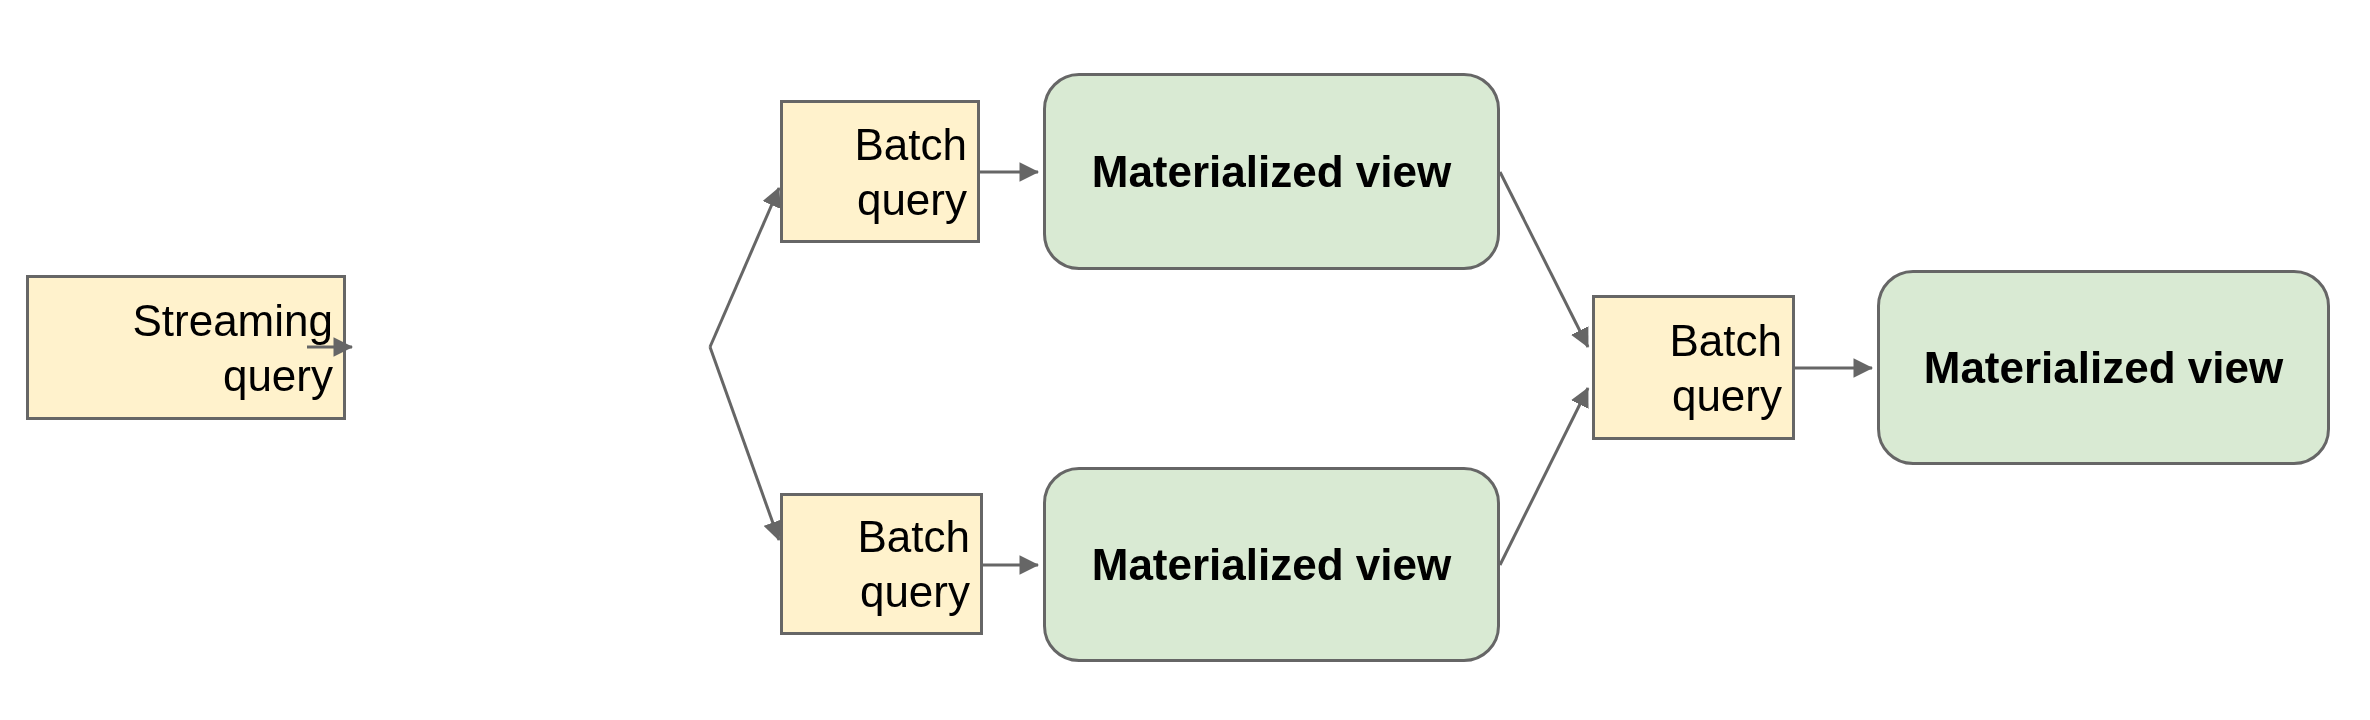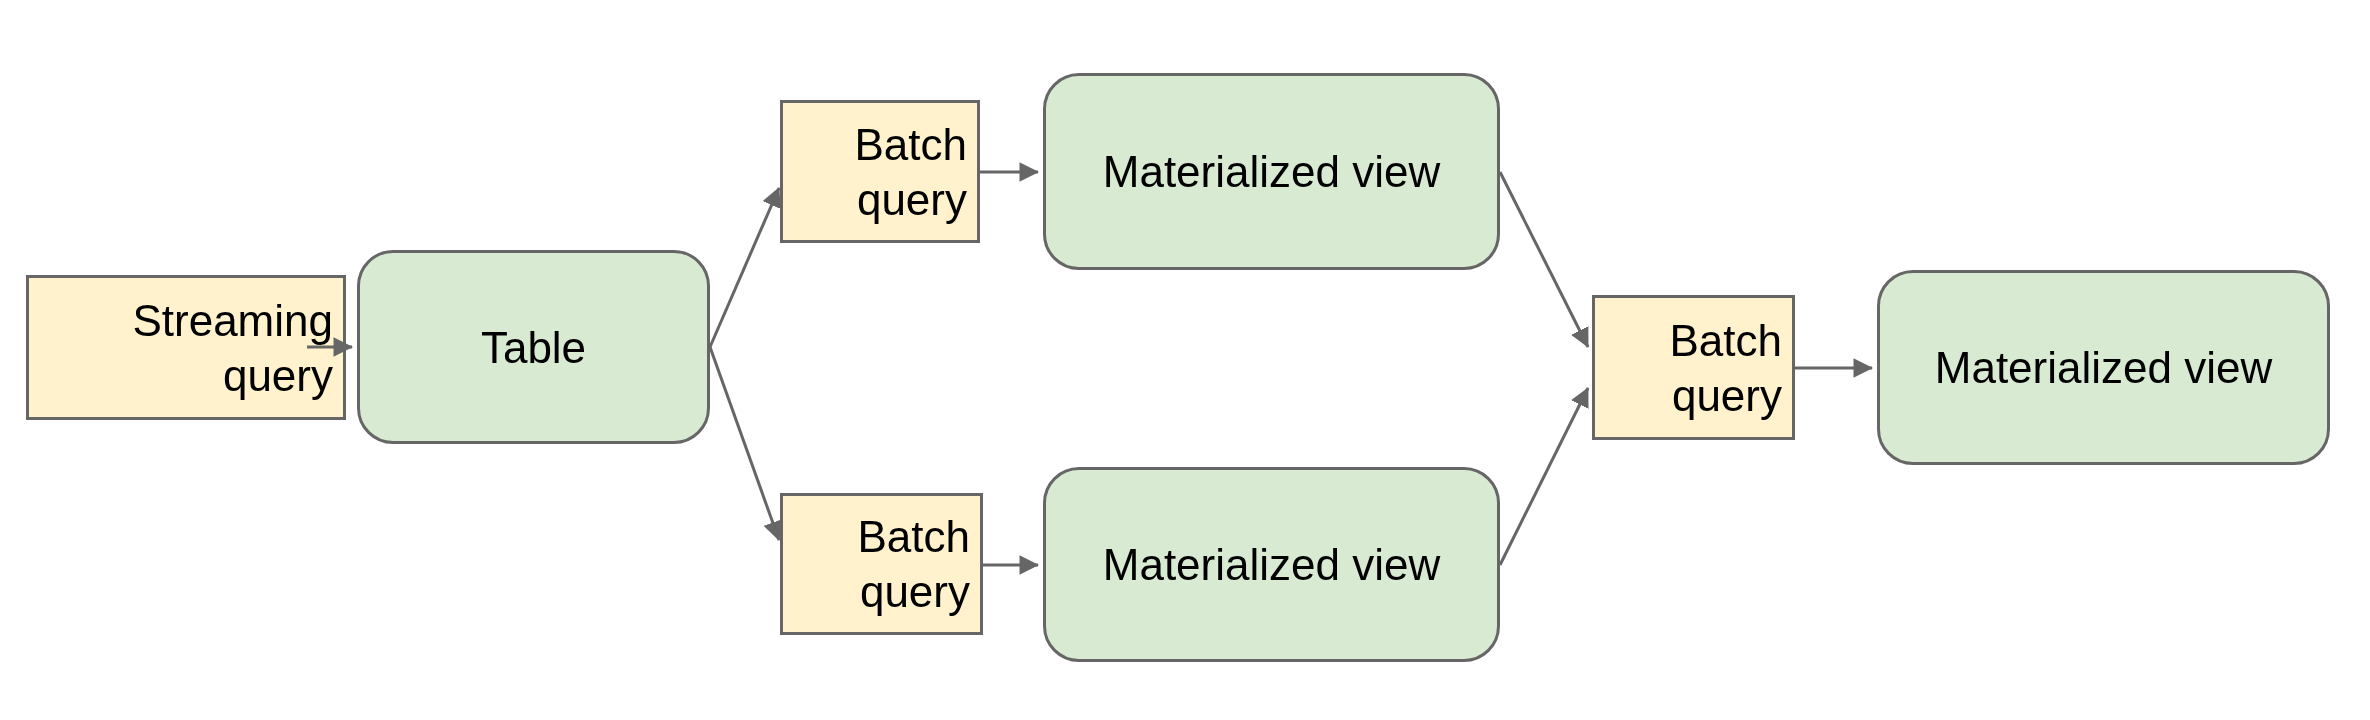--- a/index.html
+++ b/index.html
@@ -29,20 +29,21 @@
     padding: 4px 10px;
   }
   .node.query {
     background: var(--query-fill, #fff2cc);
     border-radius: 0;
     text-align: right;
   }
   .node.view {
     background: var(--view-fill, #d9ead3);
     border-radius: 36px;
+    font-weight: bold;
   }
   svg.edges {
     position: absolute;
     left: 0;
     top: 0;
     width: 2370px;
     height: 720px;
     pointer-events: none;
   }
   .edge {
@@ -57,23 +58,20 @@
 </style>
 </head>
 <body>
 
 <div class="canvas">
 
   <div class="node query" style="left:26px; top:275px; width:320px; height:145px;">
     <span>Streaming query</span>
   </div>
 
-  <div class="node view" style="left:357px; top:250px; width:353px; height:194px;">
-    <span>Table</span>
-  </div>
 
   <div class="node query" style="left:780px; top:100px; width:200px; height:143px;">
     <span>Batch query</span>
   </div>
 
   <div class="node view" style="left:1043px; top:73px; width:457px; height:197px;">
     <span>Materialized view</span>
   </div>
 
   <div class="node query" style="left:780px; top:493px; width:203px; height:142px;">

